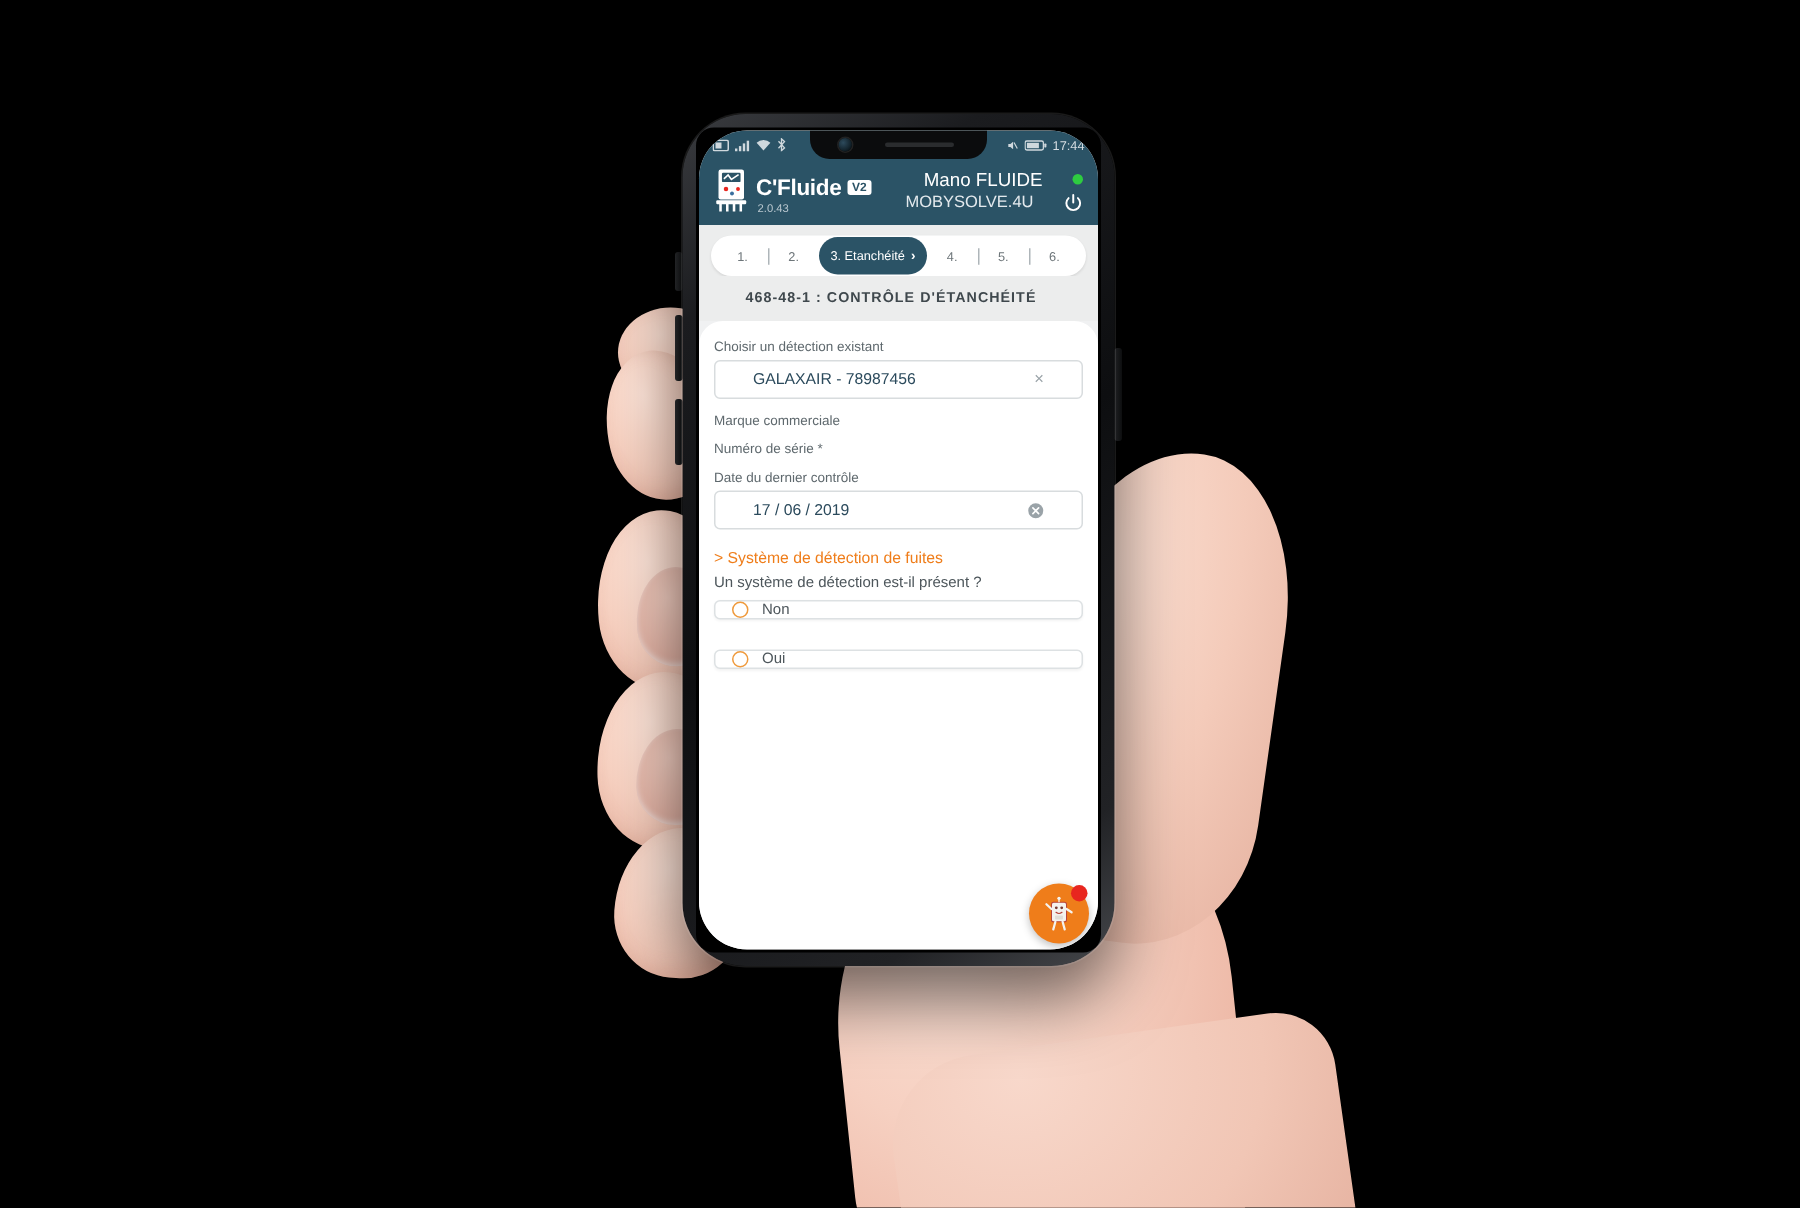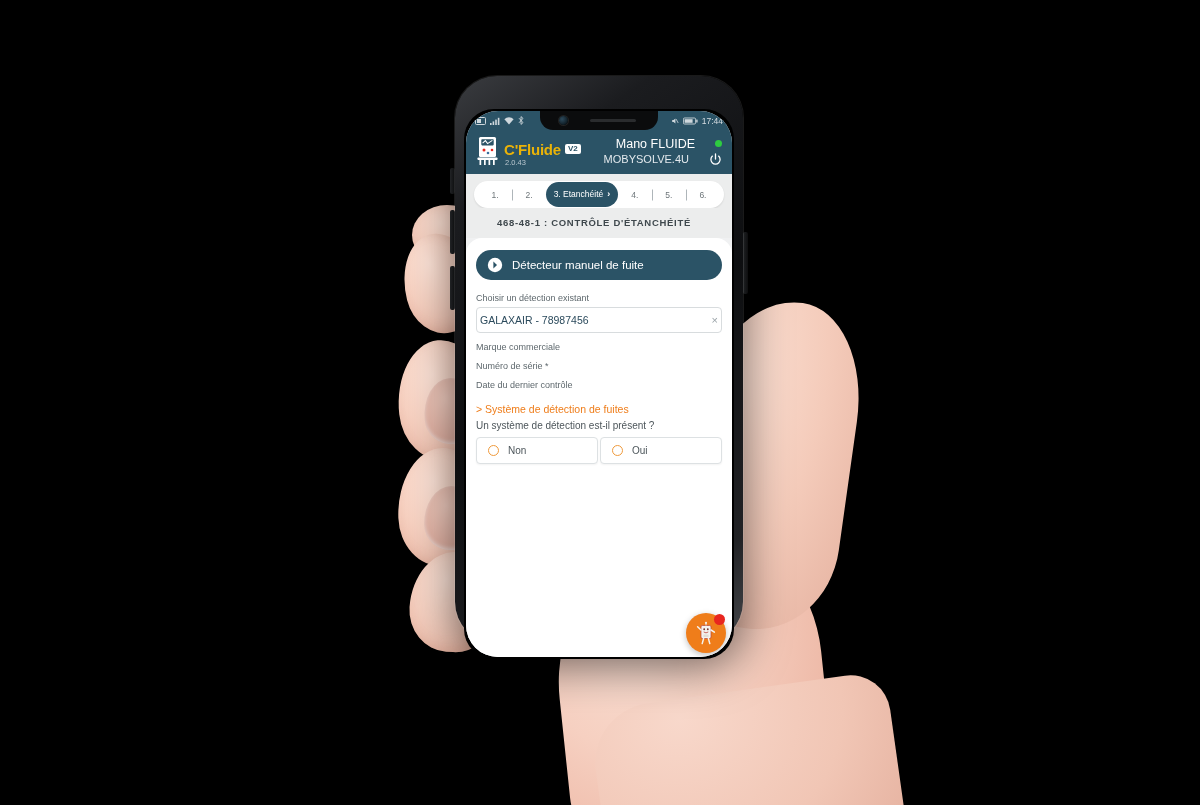--- a/index.html
+++ b/index.html
@@ -82,25 +82,24 @@
     height: 568px;
     border-radius: 42px;
     background: linear-gradient(145deg, #3a3c40 0%, #1b1c1f 18%, #0d0e10 50%, #212225 86%, #45474b 100%);
     padding: 9px;
     box-shadow:
       0 0 0 1px rgba(255,255,255,0.10),
       0 22px 45px rgba(0,0,0,0.55);
   }
   #phone-inner {
     width: 100%; height: 100%;
-    border-radius: 30px;
+    border-radius: 12px;
     background: #000;
     padding: 2px;
     overflow: hidden;
-    margin-top: 24px;
   }
   #screen {
     position: relative;
     width: 100%; height: 100%;
     border-radius: 32px;
     overflow: hidden;
     background: #f0f1f2;
     display: flex;
     flex-direction: column;
   }
@@ -150,21 +149,21 @@
     padding: 6px 10px 8px 10px;
     display: flex;
     align-items: center;
     justify-content: space-between;
     flex: none;
   }
   .brand { display: flex; align-items: flex-end; gap: 4px; }
   #brand-mark { display: block; }
   .brand-text { display: flex; flex-direction: column; line-height: 1; }
   .brand-row { display: flex; align-items: center; gap: 4px; }
-  #brand-name { color: #eab308; font-size: 15px; font-weight: bold; letter-spacing: -0.2px; }
+  #brand-name { color: #ffffff; font-size: 15px; font-weight: bold; letter-spacing: -0.2px; }
   #brand-badge {
     background: #ffffff; color: #2b5366; font-size: 8px; font-weight: bold;
     border-radius: 2px; padding: 1px 3px; line-height: 1;
   }
   #brand-version { color: #b9c7cf; font-size: 7.5px; margin-top: 2px; margin-left: 1px; }
 
   .user-block { display: flex; flex-direction: column; align-items: flex-end; gap: 2px; }
   .user-row { display: flex; align-items: center; gap: 20px; }
   #user-name { color: #ffffff; font-size: 12.5px; }
   #user-org { color: #e3e9ed; font-size: 11px; }
@@ -263,38 +262,38 @@
     margin-bottom: 4px;
     display: block;
   }
   .field-input {
     height: 26px;
     border: 1px solid #d8dcde;
     border-radius: 4px;
     background: #ffffff;
     display: flex;
     align-items: center;
-    padding: 0 3px;
+    padding: 0 25px;
     justify-content: space-between;
   }
   .field-value { font-size: 10.5px; color: #2b4a5c; }
   .field-clear { color: #9aa3a8; font-size: 11px; line-height: 1; cursor: pointer; }
   .field-clear-circle { display: block; }
 
   #subsection-title {
     color: #ef7d1a;
     font-size: 10.5px;
     margin: 13px 0 5px 0;
   }
   #question-text {
     font-size: 10px;
     color: #4d565b;
     margin-bottom: 6px;
   }
-  #radio-row { display: flex; gap: 2px; }
+  #radio-row { display: flex; gap: 20px; flex-direction: column; }
   .radio-card {
     flex: 1;
     height: 27px;
     border: 1px solid #dde1e3;
     border-radius: 4px;
     background: #ffffff;
     display: flex;
     align-items: center;
     gap: 9px;
     padding: 0 11px;
@@ -441,47 +440,47 @@
         <div class="step"><span>6.</span></div>
       </div>
     </div>
 
     <div id="page-title-zone">
       <div id="page-title">468-48-1 : CONTRÔLE D'ÉTANCHÉITÉ</div>
     </div>
 
     <div id="content">
 
-      <div id="section-header">
-        <svg id="section-header-icon" width="16" height="16" viewBox="0 0 16 16">
-          <circle cx="8" cy="8" r="7.2" fill="#ffffff"></circle>
-          <path d="M6.4 4.6 L10 8 L6.4 11.4 Z" fill="#2b5366"></path>
-        </svg>
-        <span id="section-header-label">Détecteur manuel de fuite</span>
-      </div>
 
       <div class="field">
         <span class="field-label">Choisir un détection existant</span>
         <div class="field-input">
           <span class="field-value">GALAXAIR - 78987456</span>
           <span class="field-clear">×</span>
         </div>
       </div>
 
       <div class="field">
         <span class="field-label">Marque commerciale</span>
       </div>
 
 
       <div class="field">
         <span class="field-label">Numéro de série *</span>
       </div>
 
       <div class="field">
         <span class="field-label">Date du dernier contrôle</span>
+        <div class="field-input">
+          <span class="field-value">17 / 06 / 2019</span>
+          <svg class="field-clear-circle" width="11" height="11" viewBox="0 0 11 11">
+            <circle cx="5.5" cy="5.5" r="5" fill="#9aa3a8"></circle>
+            <path d="M3.6 3.6 L7.4 7.4 M7.4 3.6 L3.6 7.4" stroke="#ffffff" stroke-width="1.1" stroke-linecap="round"></path>
+          </svg>
+        </div>
       </div>
 
       <div id="subsection-title">&gt; Système de détection de fuites</div>
       <div id="question-text">Un système de détection est-il présent ?</div>
 
       <div id="radio-row">
         <div class="radio-card">
           <span class="radio-dot"></span>
           <span class="radio-label">Non</span>
         </div>

